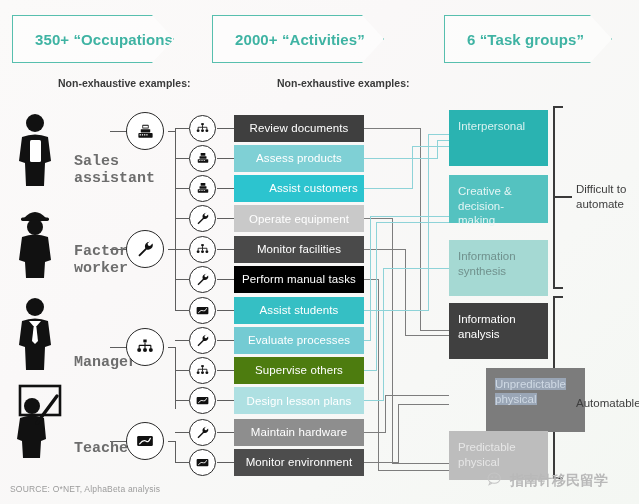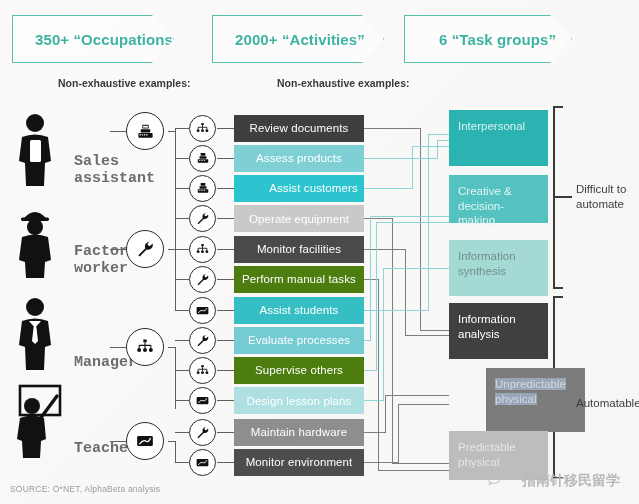--- a/index.html
+++ b/index.html
@@ -21,21 +21,21 @@
     box-sizing:border-box;
     -webkit-clip-path:polygon(0 0, calc(100% - 22px) 0, 100% 50%, calc(100% - 22px) 100%, 0 100%);
     clip-path:polygon(0 0, calc(100% - 22px) 0, 100% 50%, calc(100% - 22px) 100%, 0 100%);
   }
   .chev span{
     color:#3fb3a3;font-size:15px;font-weight:700;
     padding-left:22px;letter-spacing:.1px;white-space:nowrap;
   }
   .chev.c1{left:12px;top:15px;width:162px;}
   .chev.c2{left:212px;top:15px;width:172px;}
-  .chev.c3{left:404px;top:15px;width:168px;padding-left:12px;}
+  .chev.c3{left:444px;top:15px;width:168px;}
 
   .subnote{
     position:absolute;font-size:10.5px;font-weight:700;color:#3a3a3a;
     white-space:nowrap;
     padding-left:40px;
   }
   .subnote.s1{left:18px;top:77px;}
   .subnote.s2{left:237px;top:77px;}
 
   
@@ -80,21 +80,21 @@
     position:absolute;font-size:11.5px;color:#3d3d3d;
     line-height:1.3;white-space:nowrap;
   }
 
   .source{
     position:absolute;left:10px;top:484px;
     font-size:8.5px;color:#9b9b9b;letter-spacing:.2px;white-space:nowrap;
   }
   .wmark{
     position:absolute;left:487px;top:472px;
-    display:flex;align-items:flex-start;gap:16px;
+    display:flex;align-items:flex-start;gap:4px;
     font-size:14px;color:#b9b9b9;font-weight:700;
     font-family:"DejaVu Sans",sans-serif;white-space:nowrap;
   }
   svg{display:block;overflow:visible;}
 </style>
 </head>
 <body>
 
 <div class="stage">
 
@@ -336,21 +336,21 @@
   </div>
   <div class="abar" style="top:235.5px;background:#4a4a4a;">
     <span>Monitor facilities</span>
   </div>
 
   <div class="badge sm" style="left:189px;top:265.5px;">
     <svg viewBox="0 0 24 24" width="15" height="15">
       <path d="M17.5 3.2a5.6 5.6 0 0 0-5.1 7.8L4 19.4l1.6 1.6 8.4-8.4a5.6 5.6 0 0 0 7-7.2l-3 3-2.3-.6-.6-2.3 3-3a5.6 5.6 0 0 0-.6-.3z" fill="#111"></path>
     </svg>
   </div>
-  <div class="abar" style="top:265.5px;background:#4d7c0f;">
+  <div class="abar" style="top:265.5px;background:#000000;">
     <span>Perform manual tasks</span>
   </div>
 
   <div class="badge sm" style="left:189px;top:296.5px;">
     <svg viewBox="0 0 24 24" width="15" height="15">
       <rect x="2.6" y="6.4" width="18.8" height="11.4" rx="1.5" fill="#111"></rect>
       <path d="M5.6 15.2 q4.4 -5.4 8 -2.8 q2.6 1.7 4.8 -3.4" fill="none" stroke="#fff" stroke-width="1.4" stroke-linecap="round"></path>
     </svg>
   </div>
   <div class="abar" style="top:296.5px;background:#35bfc4;">

